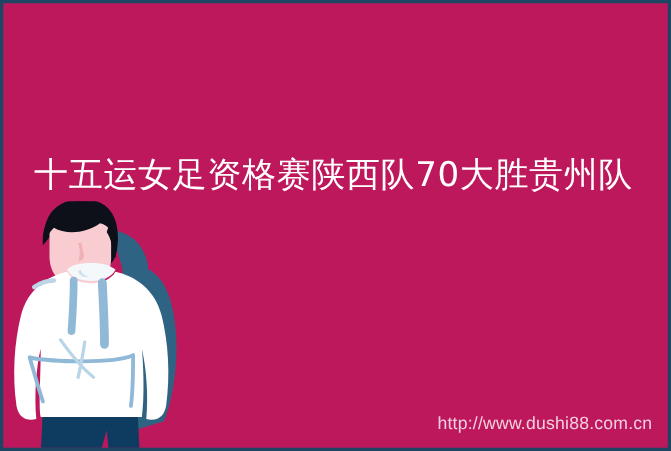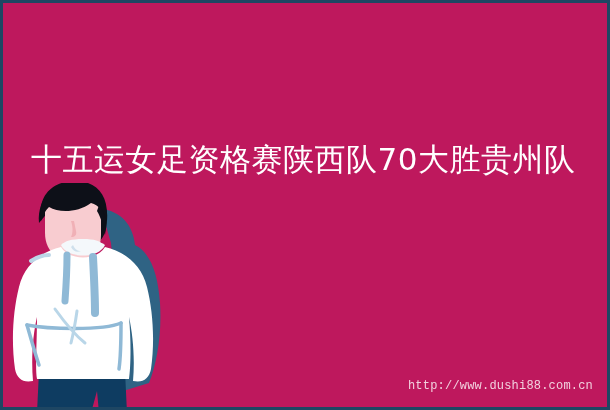--- a/index.html
+++ b/index.html
@@ -38,25 +38,25 @@
     font-weight: 400;
     font-family: "DejaVu Sans", "Liberation Sans", sans-serif;
   }
 
   
   #watermark {
     position: absolute;
     right: 14px;
     bottom: 12px;
     color: rgba(255,255,255,0.80);
-    font-size: 12px;
+    font-size: 16px;
     line-height: 18px;
     letter-spacing: 0.2px;
     white-space: nowrap;
-    font-family: Liberation Mono, monospace;
+    font-family: Liberation Sans, sans-serif;
   }
 
   
   #figure {
     position: absolute;
     left: 0px;
     top: 180px;
     width: 190px;
     height: 230px;
   }

